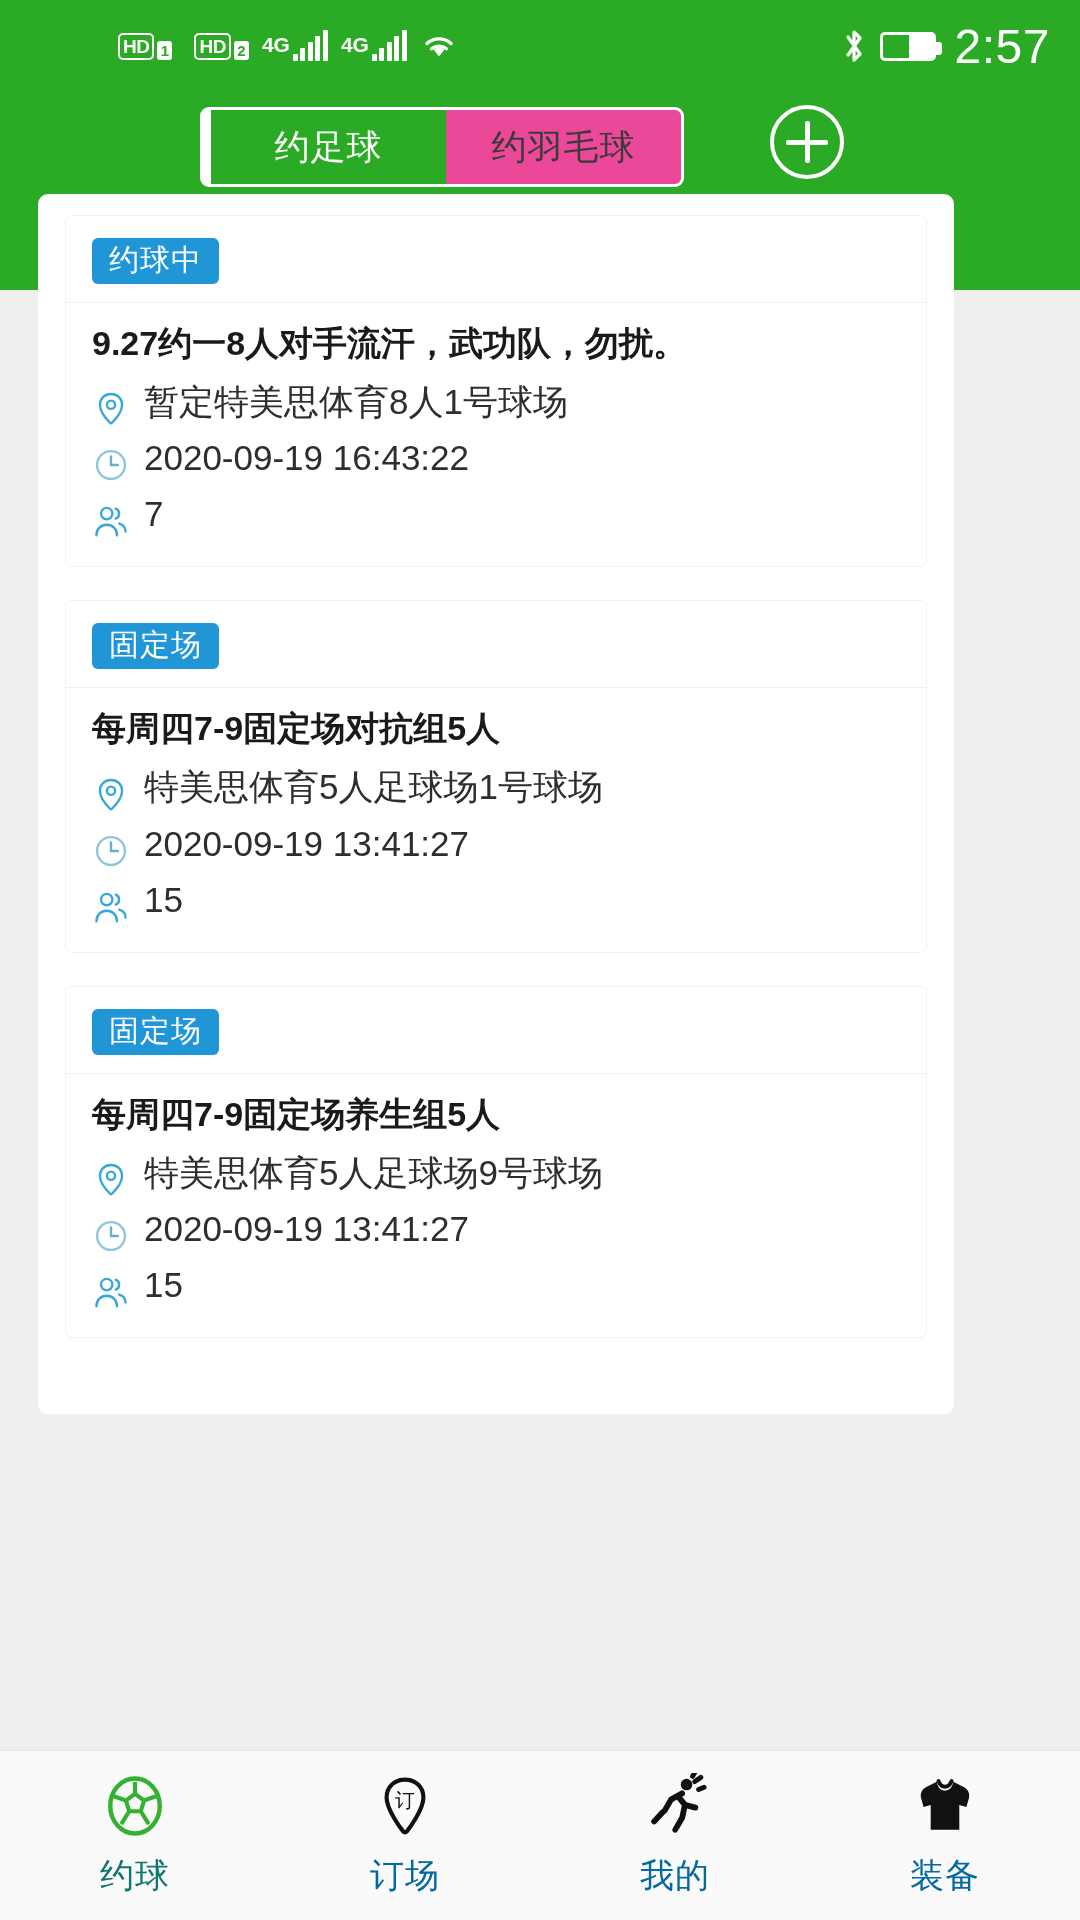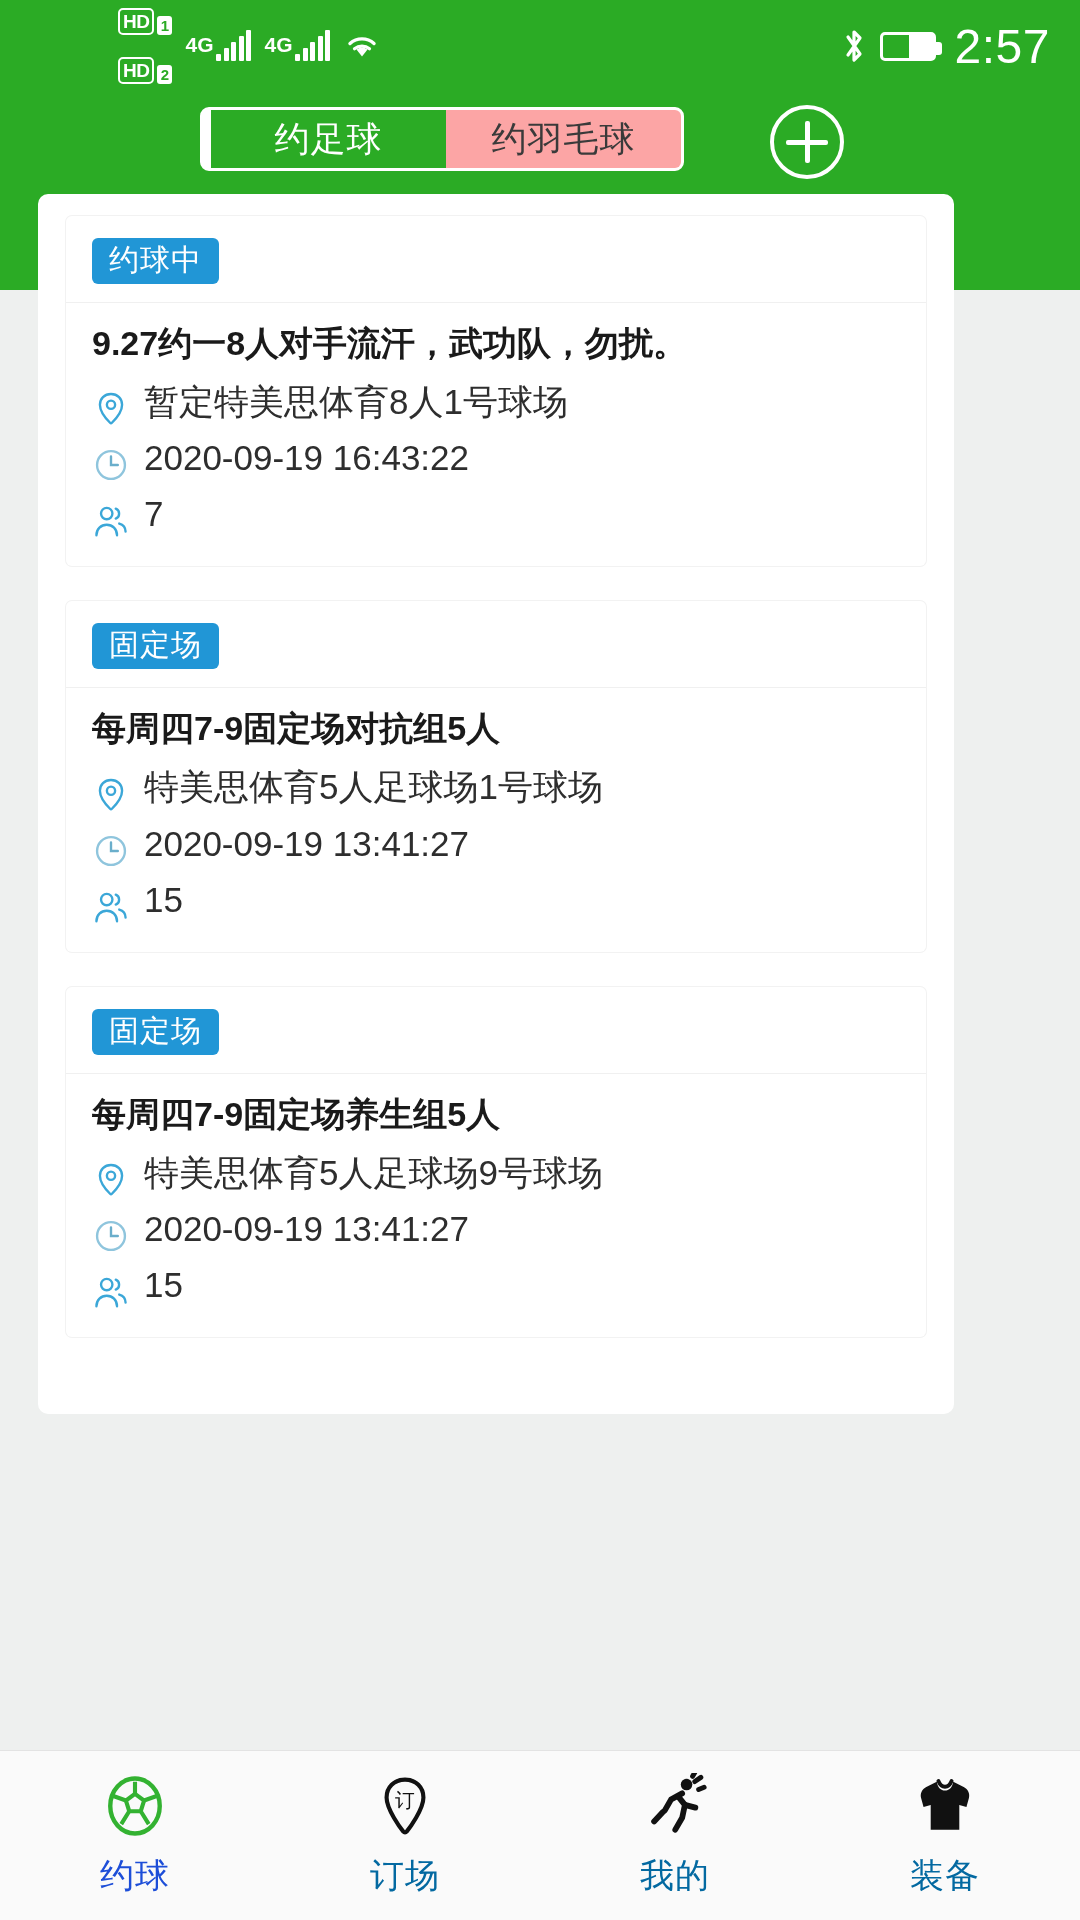--- a/index.html
+++ b/index.html
@@ -16,21 +16,21 @@
     background:#2bab25;
   }
 
   
   .statusbar {
     position:absolute; top:0; left:0; width:1080px; height:92px;
     display:flex; align-items:center; justify-content:space-between;
     padding:0 30px; color:#ffffff;
   }
   .sb-left { display:flex; align-items:center; gap:6px; padding-left:88px; }
-  .hd-stack { display:flex; flex-direction:column; gap:22px; }
+  .hd-stack { display:flex; flex-direction:row; gap:22px; }
   .hd-row { display:flex; align-items:flex-end; gap:3px; }
   .hd-box {
     border:2.5px solid #fff; border-radius:5px;
     font-size:19px; font-weight:bold; line-height:1;
     padding:2px 3px; letter-spacing:-0.5px;
   }
   .hd-num {
     background:#fff; color:#2bab25; border-radius:3px;
     font-size:15px; font-weight:bold; line-height:1;
     padding:2px 3px; min-width:15px; text-align:center;
@@ -62,30 +62,30 @@
   }
   .clock { font-size:48px; font-weight:500; letter-spacing:0.5px; margin-left:6px; }
 
   
   .topbar {
     position:absolute; top:107px; left:0; width:1080px; height:88px;
     display:flex; align-items:center;
   }
   .segment {
     position:absolute; left:200px; top:0;
-    width:484px; height:64px;
+    width:484px; height:80px;
     border:3px solid #ffffff; border-radius:9px;
     display:flex; overflow:hidden; background:#ffffff;padding-left:8px;
   }
   .seg-item {
     flex:1; display:flex; align-items:center; justify-content:center;
     font-size:35px; letter-spacing:1px;
   }
   .seg-item.active { background:#2bab25; color:#ffffff; }
-  .seg-item.inactive { background:#fca5a5; color:#3a3a3a;text-align:right; }
+  .seg-item.inactive { background:#ec4899; color:#3a3a3a;text-align:right; }
 
   .plus-btn {
     position:absolute; left:770px; top:-2px;
     width:74px; height:74px; border:4px solid #ffffff; border-radius:50%;
     display:flex; align-items:center; justify-content:center;
   }
   .plus-btn .h { position:absolute; width:42px; height:5px; background:#fff; border-radius:2px;}
   .plus-btn .v { position:absolute; width:5px; height:42px; background:#fff; border-radius:2px;}
 
   
@@ -123,21 +123,21 @@
     position:absolute; left:0; bottom:0; width:1080px; height:170px;
     background:#fafafa; border-top:1px solid #e3e3e3;
     display:flex; align-items:center;
   }
   .tab {
     flex:1; display:flex; flex-direction:column; align-items:center;
     justify-content:center; gap:14px;
   }
   .tab .ico { width:66px; height:66px; display:block; }
   .tab .lbl { font-size:34px; color:#0369a1; letter-spacing:1px; }
-  .tab.active .lbl { color:#1d4ed8;text-align:right; }
+  .tab.active .lbl { color:#0f766e;text-align:right; }
 </style>
 </head>
 <body>
 
 <div class="phone">
 
   <div class="header-bg"></div>
 
   <div class="statusbar">
     <div class="sb-left">

